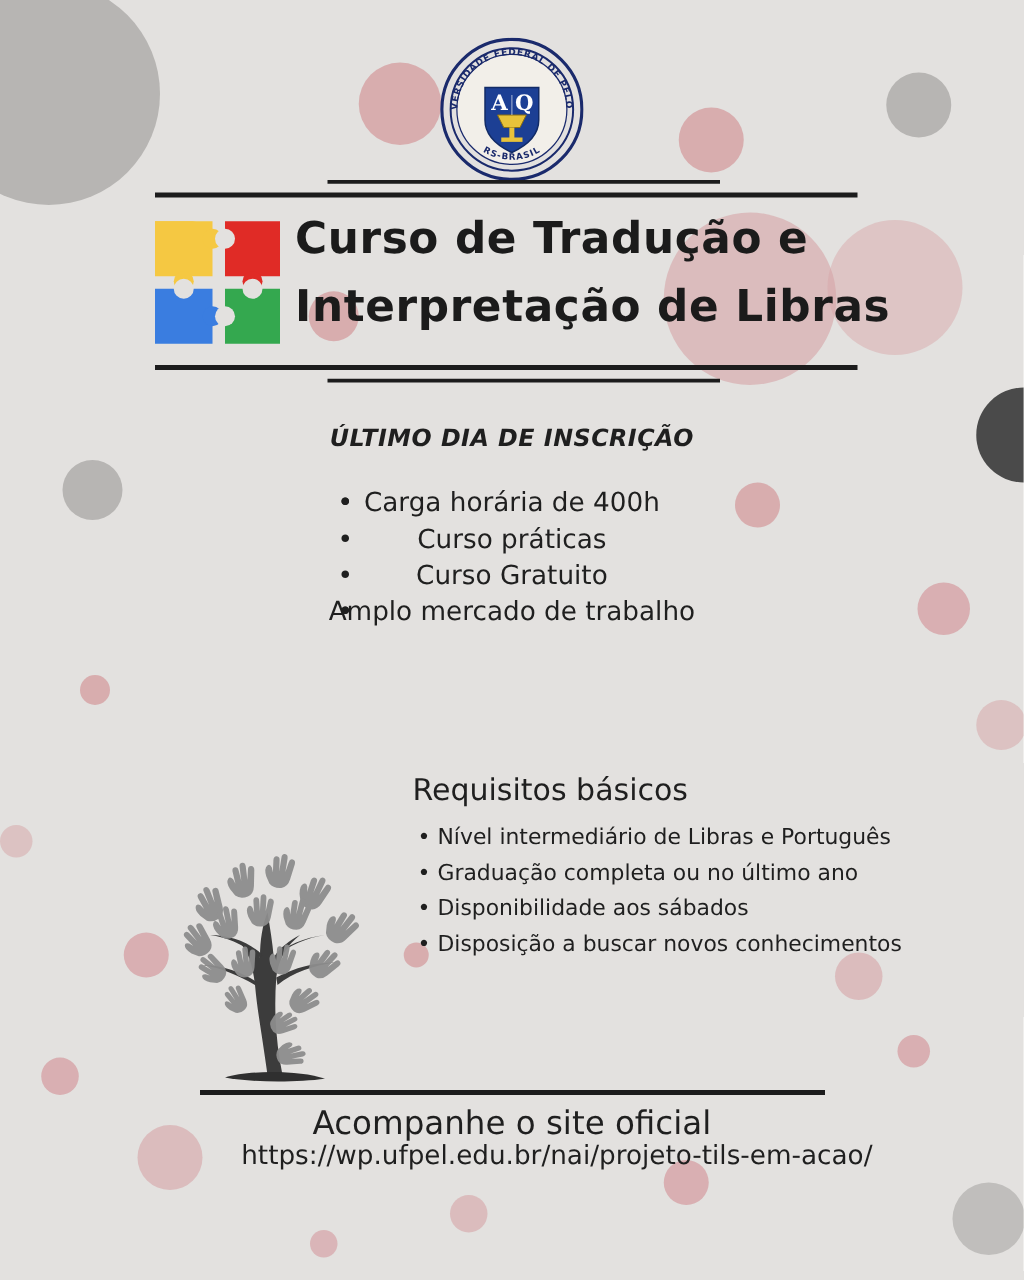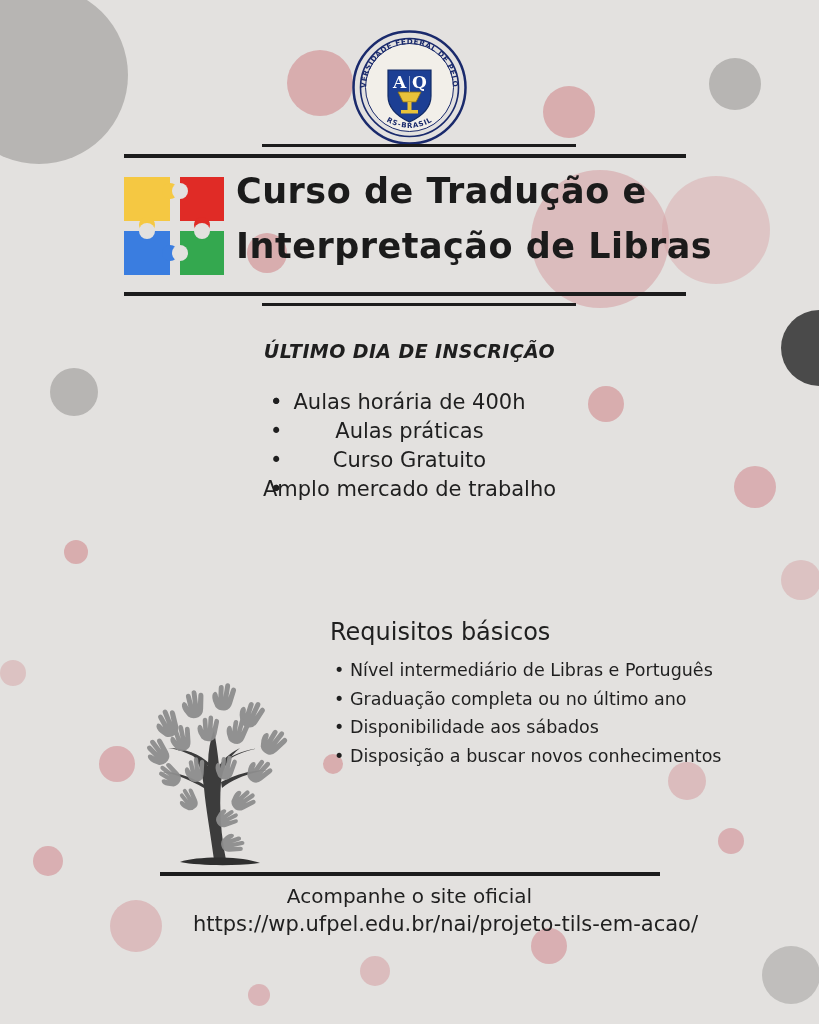--- a/index.html
+++ b/index.html
@@ -162,21 +162,21 @@
     width: 500px;
     height: 4px;
     background: #1c1c1c;
   }
   .foot-line1 {
     position: absolute;
     left: 0;
     top: 884px;
     width: 819px;
     text-align: center;
-    font-size: 20px;
+    font-size: 26px;
     color: #1f1f1f;
   }
   .foot-line2 {
     position: absolute;
     left: 0;
     top: 912px;
     width: 819px;
     text-align: center;
     font-size: 21px;
     color: #1f1f1f;
@@ -270,22 +270,22 @@
     </div>
 
     <div class="rule rule-bot-long"></div>
     <div class="rule rule-bot-short"></div>
   </div>
 
   <div class="deadline">ÚLTIMO DIA DE INSCRIÇÃO</div>
 
   <ul class="main-list" id="highlights-list">
       <li><span class="bullet">•</span></li>
-      <li><span class="bullet">•</span><span>Aulas horária de 400h</span></li>
-      <li><span class="bullet">•</span><span>Aulas práticas</span></li>
+      <li><span class="bullet">•</span><span>Carga horária de 400h</span></li>
+      <li><span class="bullet">•</span><span>Curso práticas</span></li>
       <li><span class="bullet">•</span><span>Curso Gratuito</span></li>
       <li><span class="bullet">•</span></li>
       <li><span class="bullet">•</span><span>Amplo mercado de trabalho</span></li>
     </ul>
 
   <div class="req-title">Requisitos básicos</div>
   <ul class="req-list" id="requirements-list">
       <li><span class="bullet">•</span><span>Nível intermediário de Libras e Português</span></li>
       <li><span class="bullet">•</span><span>Graduação completa ou no último ano</span></li>
       <li><span class="bullet">•</span><span>Disponibilidade aos sábados</span></li>

